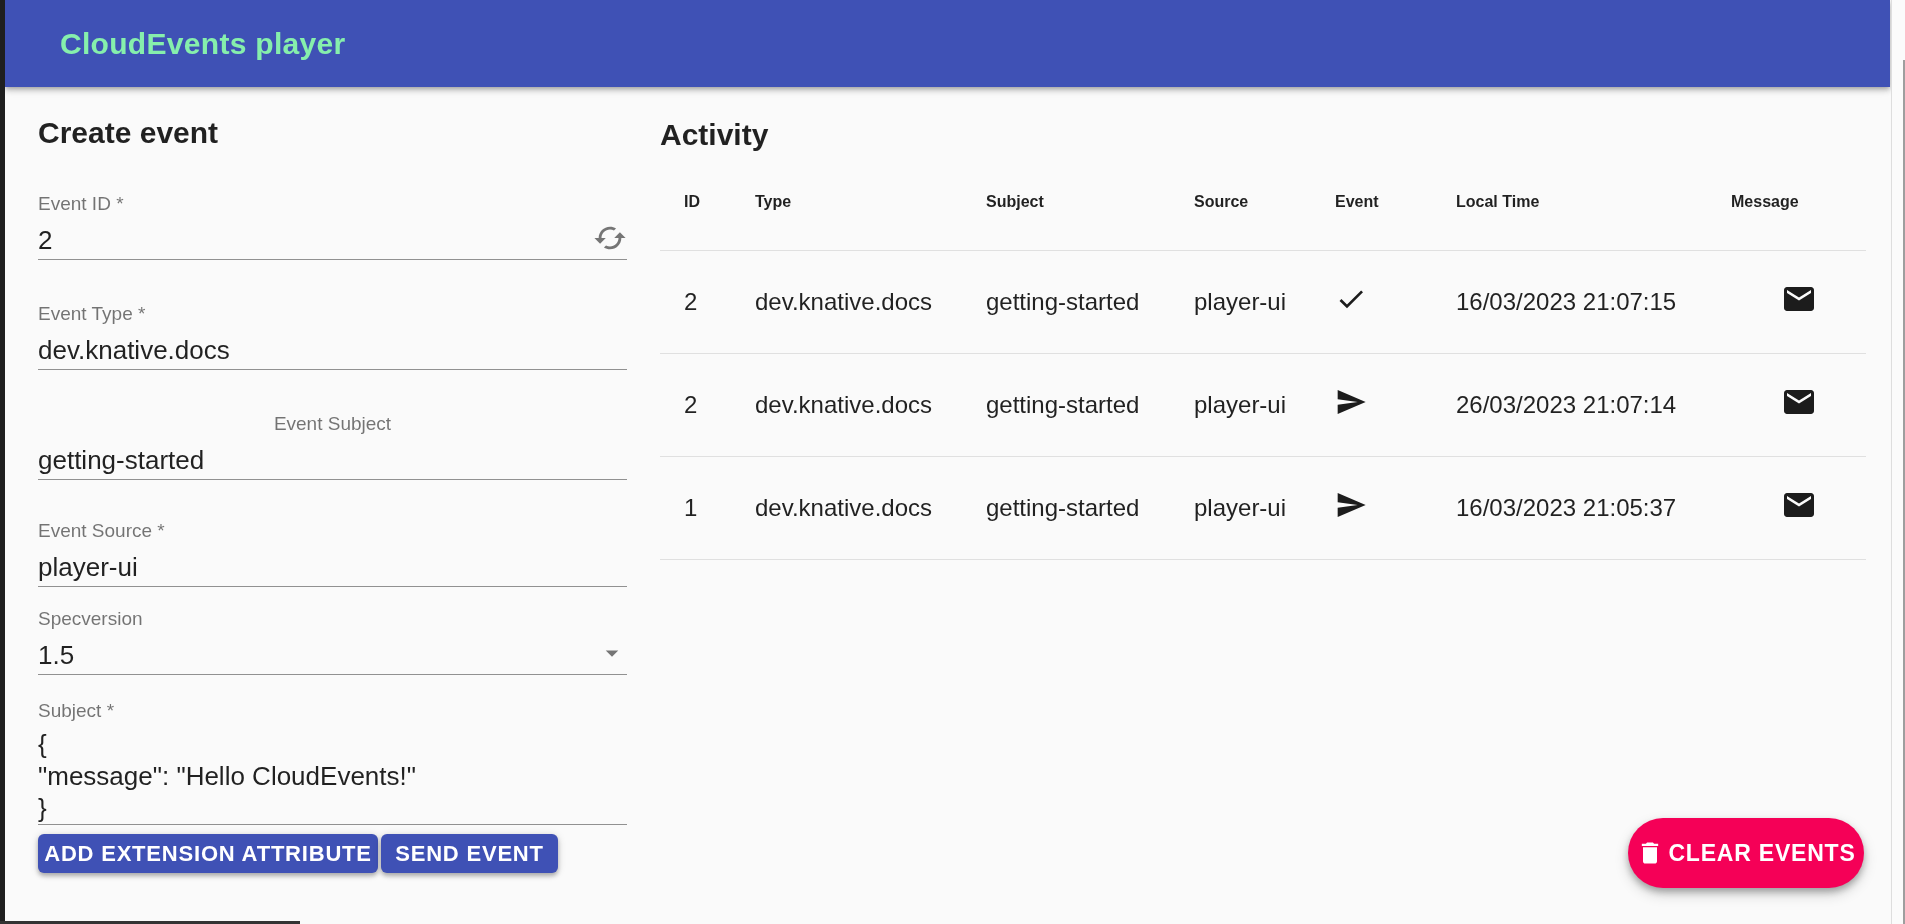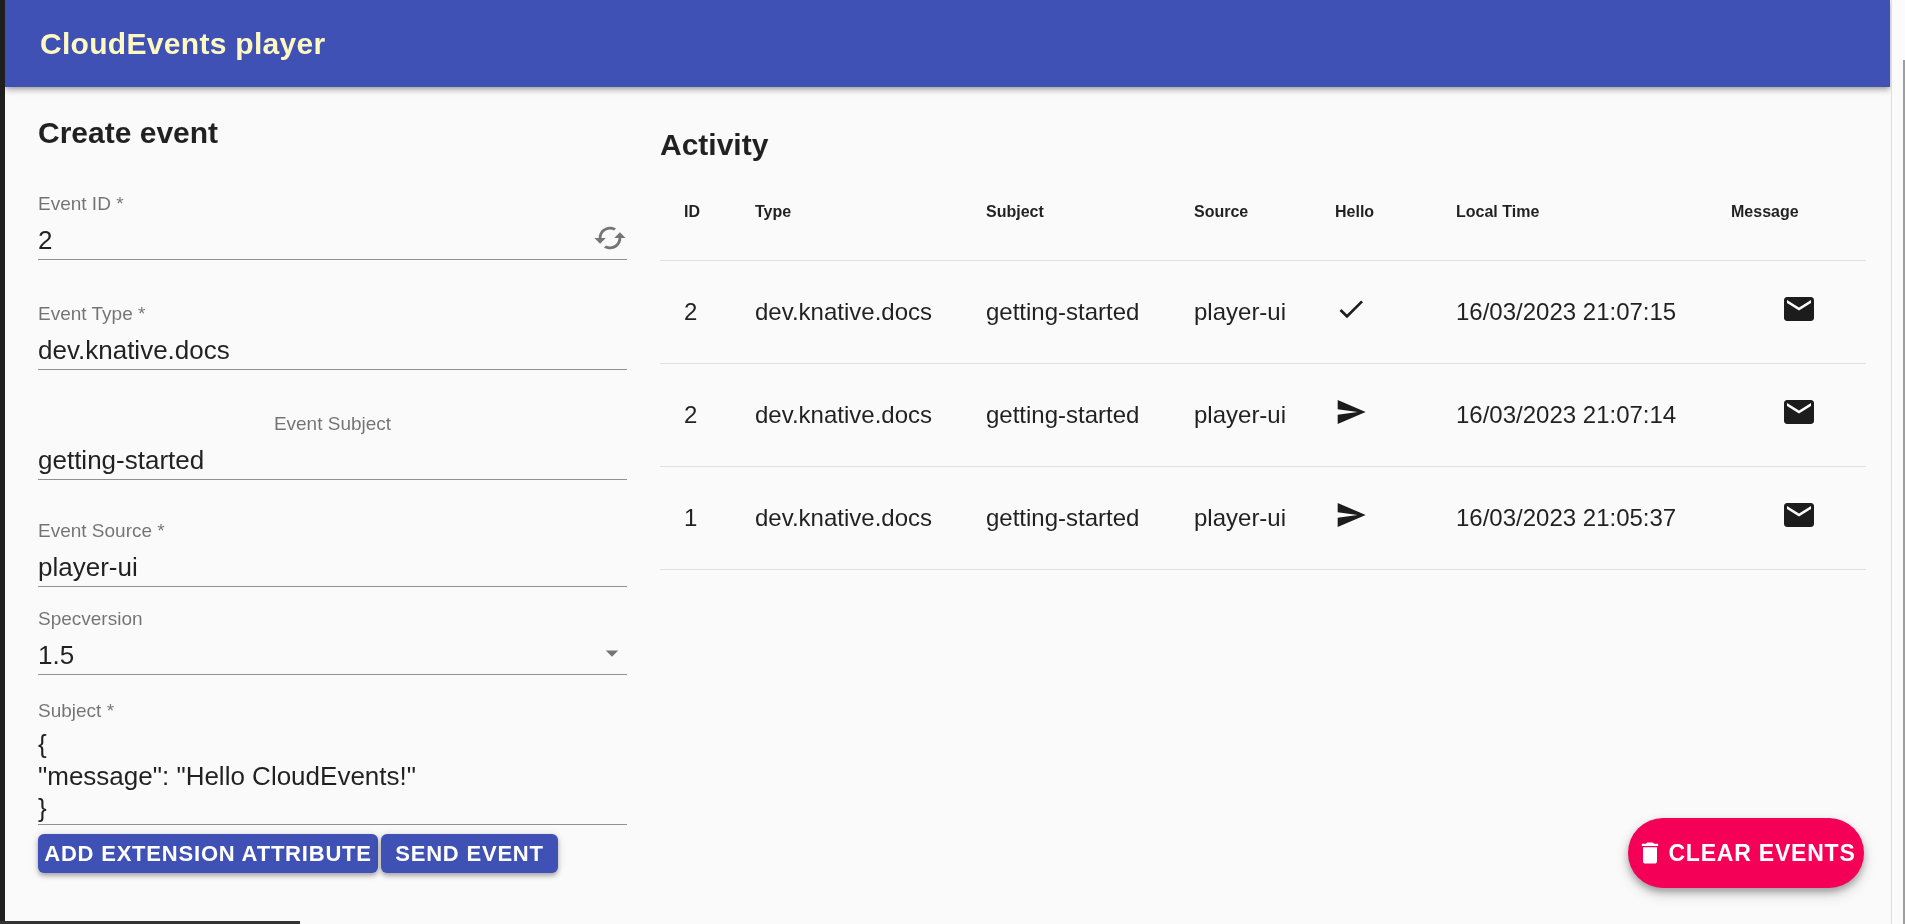--- a/index.html
+++ b/index.html
@@ -17,21 +17,21 @@
   .window-bottom-edge { position:absolute; left:0; bottom:0; width:300px; height:3px; background:#333; z-index:30; }
   .scroll-strip { position:absolute; right:0; top:0; width:14px; height:100%; background:#fbfbfb; border-left:1px solid #dedede; z-index:20; }
   .window-right-line { position:absolute; right:0; top:60px; width:2px; height:864px; background:#9e9e9e; z-index:31; }
 
   
   .appbar {
     position:absolute; left:5px; right:15px; top:0; height:87px;
     background:#3f51b5; display:flex; align-items:center; z-index:10;
     box-shadow:0 2px 4px -1px rgba(0,0,0,.2), 0 4px 5px 0 rgba(0,0,0,.14), 0 1px 10px 0 rgba(0,0,0,.12);
   }
-  .appbar h1 { color:#fef9c3; font-size:30px; font-weight:bold; letter-spacing:.3px; padding-left:35px; }
+  .appbar h1 { color:#86efac; font-size:30px; font-weight:bold; letter-spacing:.3px; padding-left:55px; }
 
   
   .section-heading { font-size:30px; font-weight:bold; color:rgba(0,0,0,.87); line-height:40px; }
 
   
   .create-section { position:absolute; left:38px; top:113px; width:589px; }
   .create-section .section-heading { margin-bottom:40px; }
   .field { border-bottom:1px solid rgba(0,0,0,.42); }
   .field-label { display:block; font-size:19px; line-height:22px; color:rgba(0,0,0,.54); margin-bottom:6px; }
   .field-value-row { display:flex; align-items:center; justify-content:space-between; height:38px; }
@@ -48,21 +48,21 @@
   .btn {
     background:#3f51b5; color:#fff; border:none; border-radius:6px; height:39px;
     font-family:inherit; font-size:22px; font-weight:bold; letter-spacing:.8px;
     box-shadow:0 3px 4px rgba(0,0,0,.25), 0 1px 8px rgba(0,0,0,.14);
     cursor:pointer;
   }
   .btn-add { width:340px; margin-right:3px; }
   .btn-send { width:177px; }
 
   
-  .activity-section { position:absolute; left:660px; top:125px; width:1206px; }
+  .activity-section { position:absolute; left:660px; top:115px; width:1206px; }
   .activity-table { width:1206px; border-collapse:collapse; table-layout:fixed; }
   .activity-table th {
     text-align:left; font-size:16px; font-weight:bold; color:rgba(0,0,0,.87);
     height:95px; vertical-align:middle; border-bottom:1px solid #e0e0e0;
   }
   .activity-table td {
     font-size:24px; color:rgba(0,0,0,.87); height:103px; vertical-align:middle;
     border-bottom:1px solid #e0e0e0; overflow:hidden; white-space:nowrap;
   }
   .col-id { width:95px; } .col-type { width:231px; } .col-subject { width:208px; }
@@ -169,21 +169,21 @@
         <col class="col-status">
           <col class="col-time">
           <col class="col-msg">
       </colgroup>
       <thead>
         <tr>
           <th>ID</th>
           <th>Type</th>
           <th>Subject</th>
           <th>Source</th>
-          <th>Hello</th>
+          <th>Event</th>
           <th>Local Time</th>
           <th>Message</th>
         </tr>
       </thead>
       <tbody>
         <tr>
           <td>2</td>
           <td>dev.knative.docs</td>
           <td>getting-started</td>
           <td>player-ui</td>
@@ -208,21 +208,21 @@
           <td>dev.knative.docs</td>
           <td>getting-started</td>
           <td>player-ui</td>
           <td>
             <span class="status-icon">
               <svg width="32" height="32" viewBox="0 0 24 24" fill="currentColor">
                   <path d="M2.01 21L23 12 2.01 3 2 10l15 2-15 2z"></path>
                 </svg>
             </span>
           </td>
-          <td>16/03/2023 21:07:14</td>
+          <td>26/03/2023 21:07:14</td>
           <td class="cell-msg">
             <span class="email-icon">
               <svg width="36" height="36" viewBox="0 0 24 24" fill="currentColor">
                   <path d="M20 4H4c-1.1 0-1.99.9-1.99 2L2 18c0 1.1.9 2 2 2h16c1.1 0 2-.9 2-2V6c0-1.1-.9-2-2-2zm0 4l-8 5-8-5V6l8 5 8-5v2z"></path>
                 </svg>
             </span>
           </td>
         </tr>
         <tr>
           <td>1</td>

